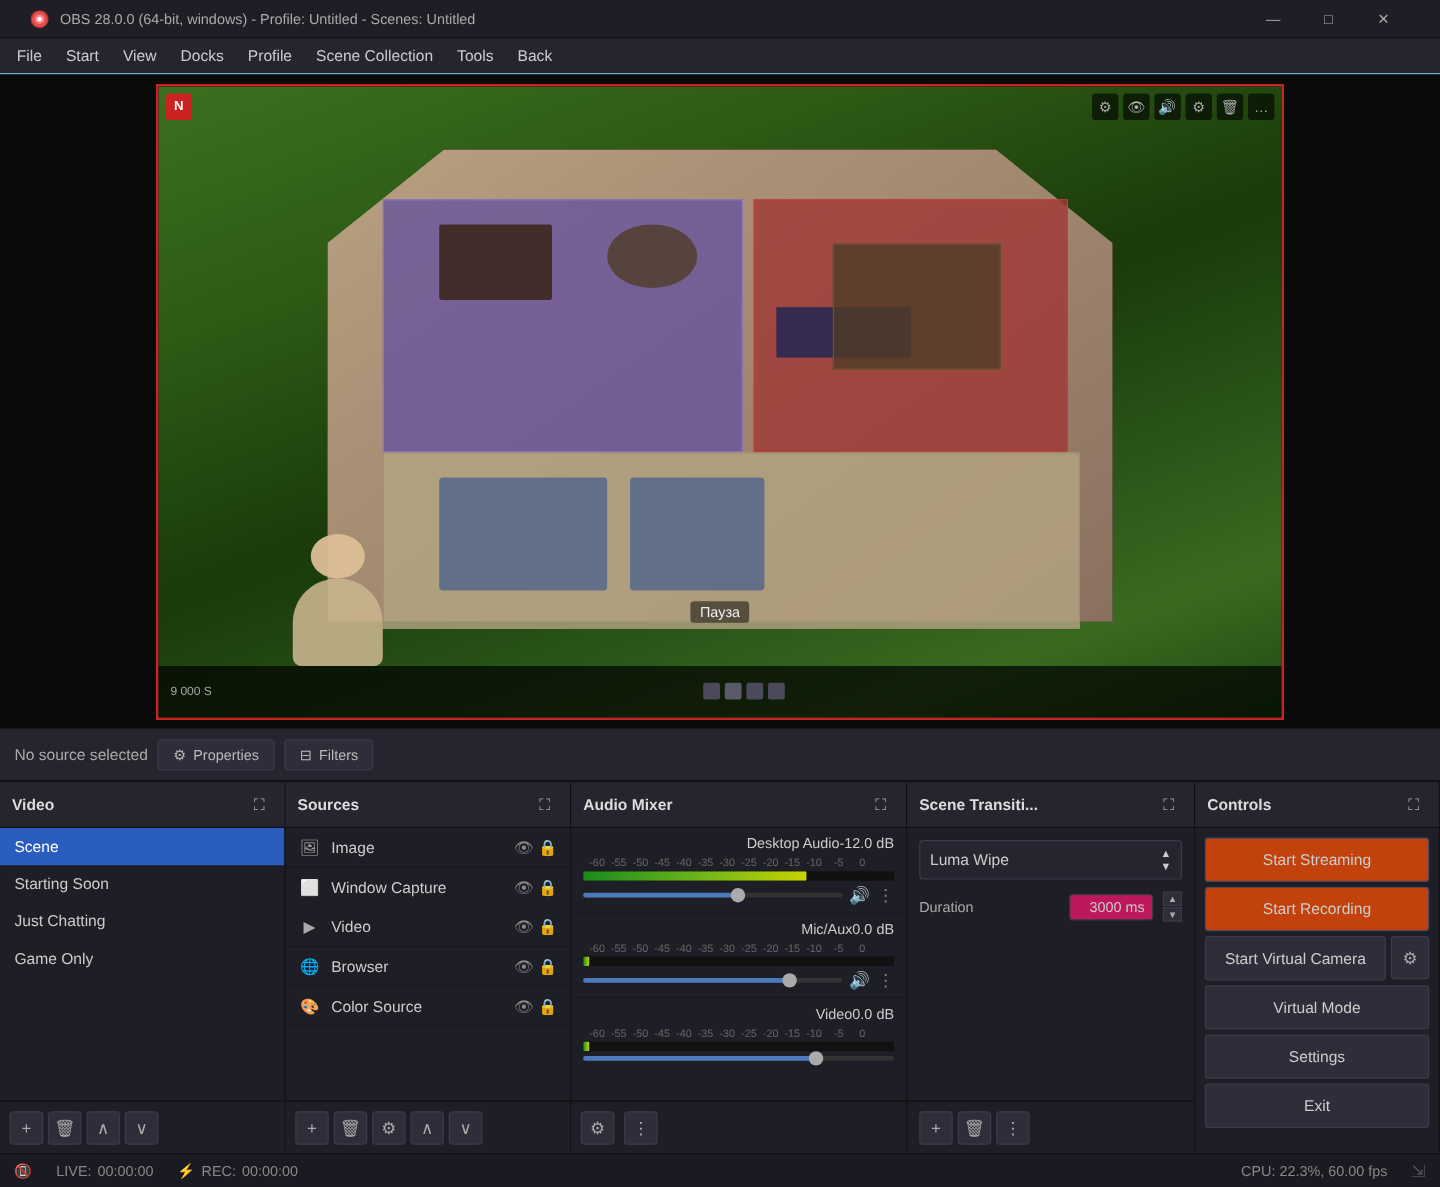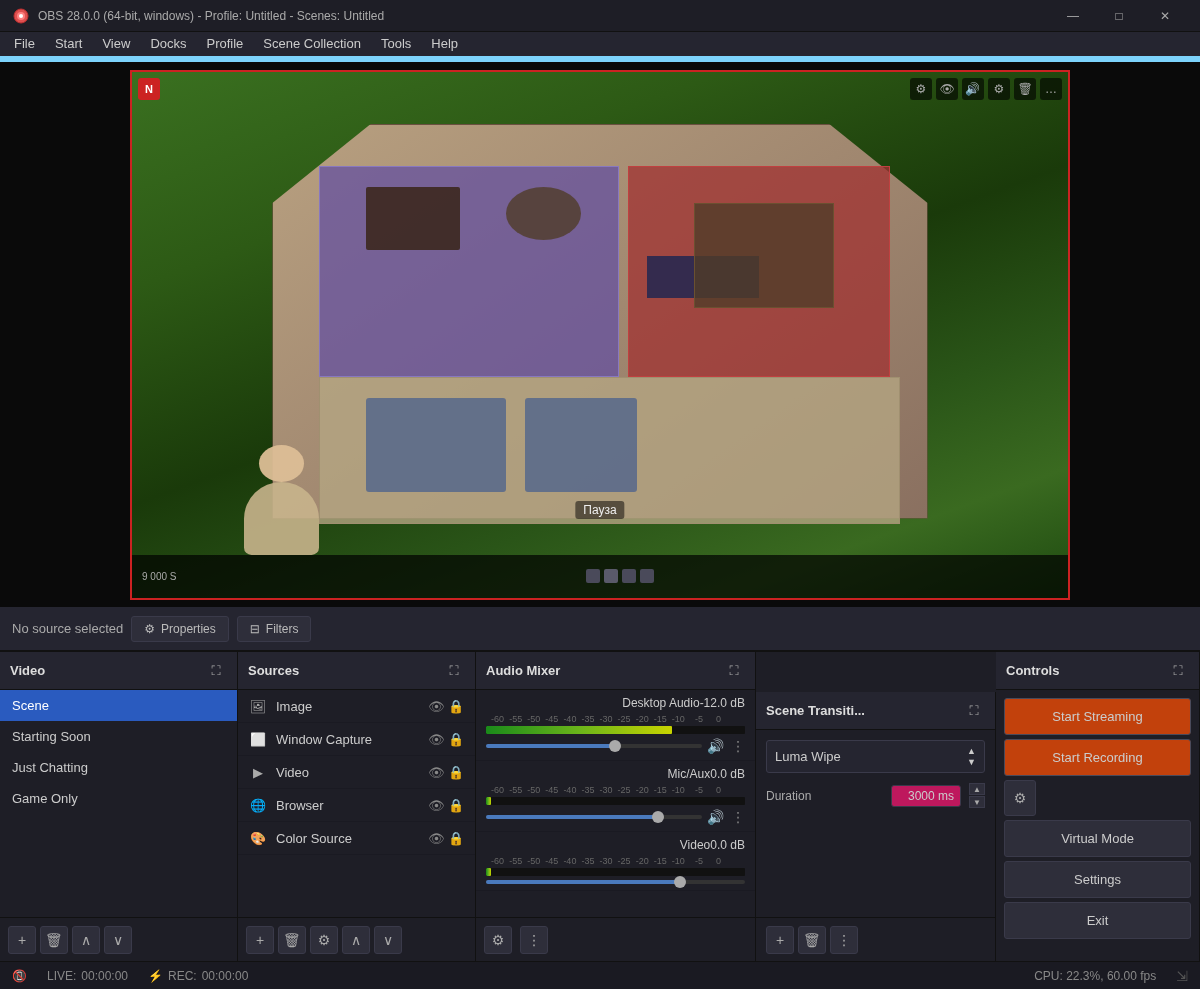--- a/index.html
+++ b/index.html
@@ -14,21 +14,21 @@
       display: flex;
       flex-direction: column;
     }
 
     
     .title-bar {
       background: #1e1e26;
       height: 32px;
       display: flex;
       align-items: center;
-      padding: 0 12px;
+      padding: 0 24px;
       border-bottom: 1px solid #111;
       flex-shrink: 0;
     }
     .title-bar-icon {
       width: 18px;
       height: 18px;
       margin-right: 8px;
       display: flex;
       align-items: center;
       justify-content: center;
@@ -54,23 +54,23 @@
       cursor: pointer;
       font-size: 12px;
       color: #aaa;
     }
 
     
     .menu-bar {
       background: #252530;
       height: 30px;
       display: flex;
-      align-items: flex-start;
+      align-items: center;
       padding: 0 4px;
-      border-bottom: 6px solid #7dd3fc;
+      border-bottom: 1px solid #7dd3fc;
       flex-shrink: 0;
     }
     .menu-item {
       padding: 4px 10px;
       cursor: pointer;
       color: #ccc;
       font-size: 13px;
     }
 
     
@@ -334,21 +334,21 @@
       border-radius: 2px;
     }
     .audio-ch-icon { color: #888; font-size: 14px; cursor: pointer; }
     .audio-footer-icons {
       display: flex;
       gap: 8px;
       align-items: center;
     }
 
     
-    .transitions-panel { width: 240px; margin-top: 40px; }
+    .transitions-panel { width: 240px; }
     .transitions-content { padding: 10px; }
     .transition-select {
       width: 100%;
       background: #252530;
       border: 1px solid #3a3a4a;
       border-radius: 3px;
       color: #ccc;
       padding: 5px 8px;
       font-size: 13px;
       display: flex;
@@ -508,21 +508,21 @@
 </div>
 
 <div class="menu-bar">
   <div class="menu-item">File</div>
   <div class="menu-item">Start</div>
   <div class="menu-item">View</div>
   <div class="menu-item">Docks</div>
   <div class="menu-item">Profile</div>
   <div class="menu-item">Scene Collection</div>
   <div class="menu-item">Tools</div>
-  <div class="menu-item">Help</div>
+  <div class="menu-item">Back</div>
 </div>
 
 <div class="preview-area">
   <div class="preview-canvas">
     <div class="game-lawn"></div>
 
     <div style="position:absolute;top:0;left:0;width:100%;height:100%;background: linear-gradient(160deg, #3a7020 0%, #2d5a15 25%, #1a3a0a 50%, #2a5518 70%, #3a6a20 85%, #1e4a10 100%);">
 
       <div style="position:absolute;top:10%;left:15%;width:70%;height:75%;background:linear-gradient(145deg,#b8a080,#8a7060);border:1px solid #6a5040;clip-path:polygon(0 20%,15% 0,85% 0,100% 20%,100% 100%,0 100%);">
       </div>
@@ -810,20 +810,21 @@
   <div class="panel controls-panel">
     <div class="panel-header">
       <span class="panel-title">Controls</span>
       <div class="panel-icon-btn">⛶</div>
     </div>
     <div class="panel-content">
       <div class="controls-content">
         <div class="ctrl-btn primary">Start Streaming</div>
         <div class="ctrl-btn primary">Start Recording</div>
         <div class="ctrl-btn-row">
+          <div class="ctrl-btn">Start Virtual Camera</div>
           <div class="ctrl-settings-btn">
             <span>⚙</span>
           </div>
         </div>
         <div class="ctrl-btn">Virtual Mode</div>
         <div class="ctrl-btn">Settings</div>
         <div class="ctrl-btn">Exit</div>
       </div>
     </div>
   </div>

